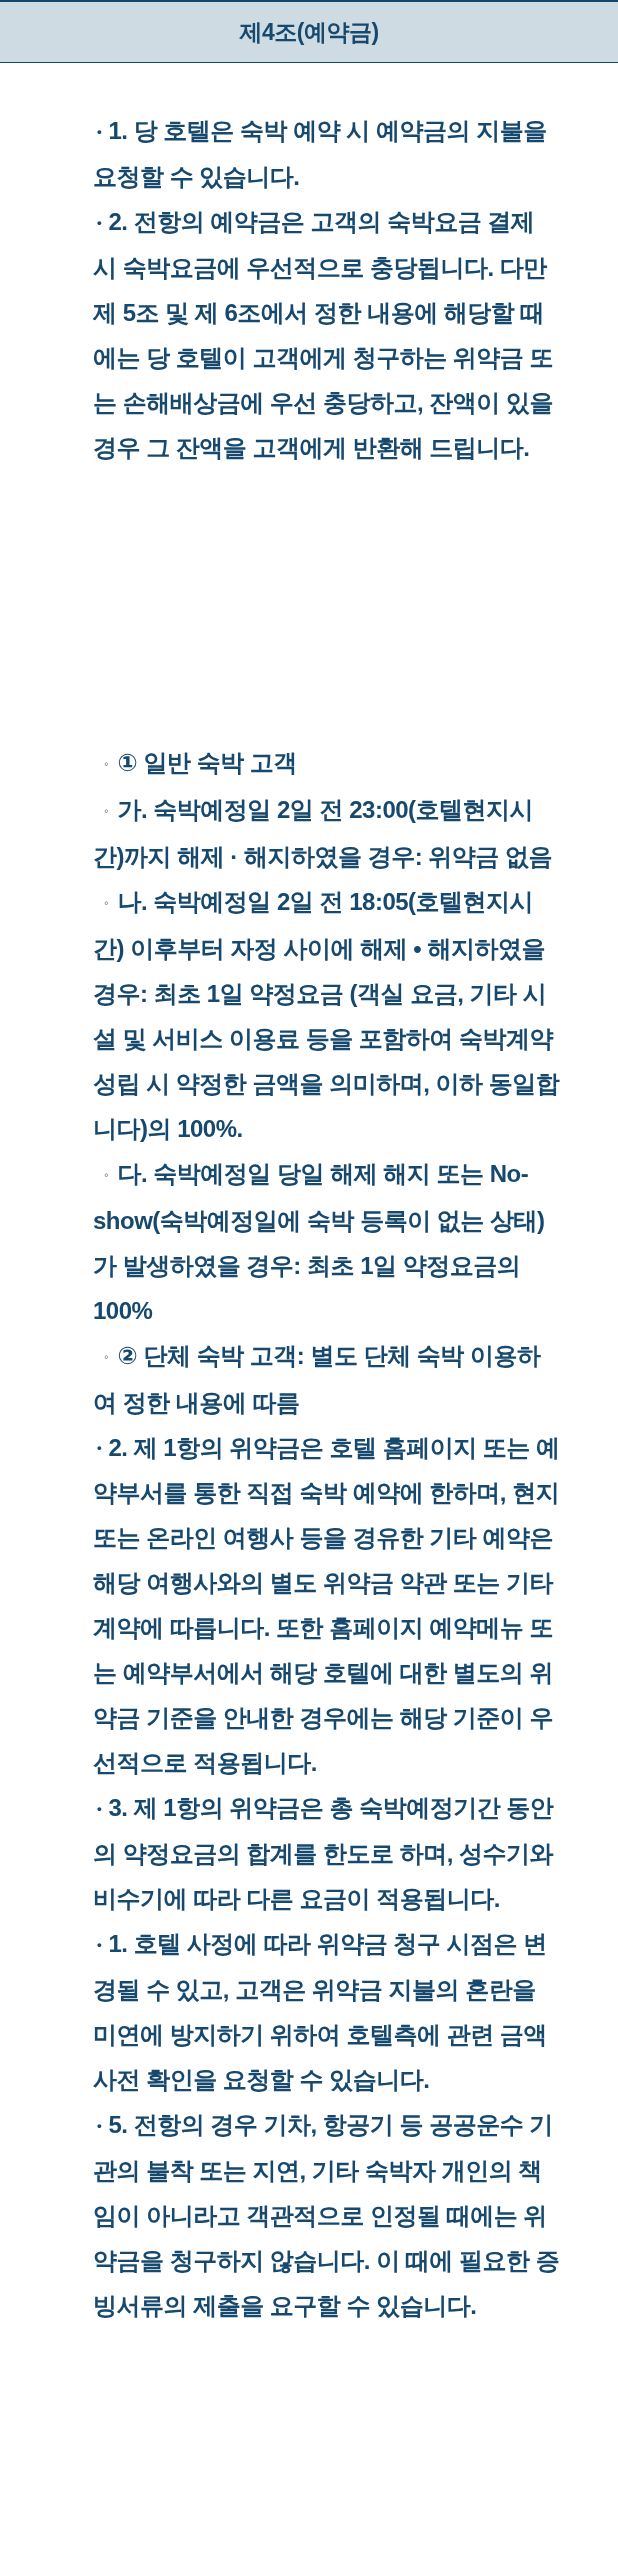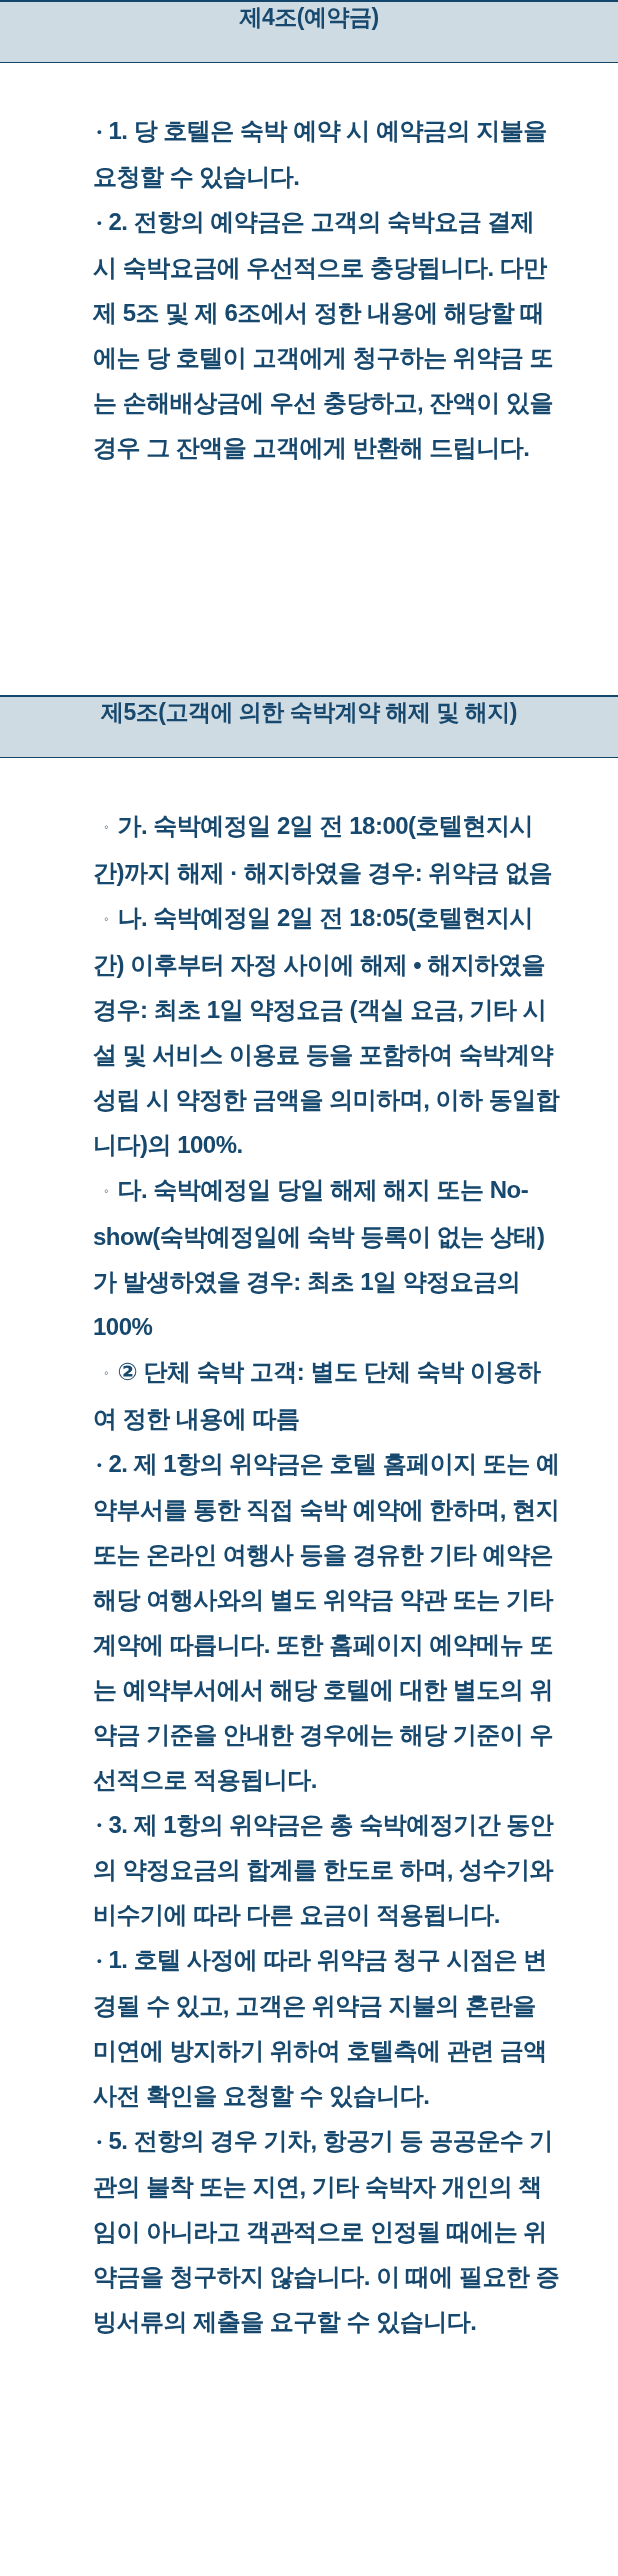--- a/index.html
+++ b/index.html
@@ -17,20 +17,21 @@
     overflow: hidden;
   }
   .article-header {
     box-sizing: border-box;
     width: 618px;
     height: 63px;
     background: var(--header-fill, #cfdbe3);
     border-top: 2.1px solid var(--header-border, #14466c);
     border-bottom: 1.5px solid var(--header-border, #14466c);
     display: flex;
+    align-items: center;
     justify-content: center;
   }
   .article-title {
     margin: 0;
     font-size: 23px;
     font-weight: 700;
     letter-spacing: -0.5px;
     color: var(--text-color, #17486e);
     white-space: nowrap;
   }
@@ -76,25 +77,23 @@
     <header class="article-header">
       <h2 class="article-title">제4조(예약금)</h2>
     </header>
     <div class="article-body b0">
           <p class="item lv1"><span class="marker">•</span><span>1. 당 호텔은 숙박 예약 시 예약금의 지불을 요청할 수 있습니다.</span></p>
           <p class="item lv1"><span class="marker">•</span><span>2. 전항의 예약금은 고객의 숙박요금 결제 시 숙박요금에 우선적으로 충당됩니다. 다만 제 5조 및 제 6조에서 정한 내용에 해당할 때에는 당 호텔이 고객에게 청구하는 위약금 또는 손해배상금에 우선 충당하고, 잔액이 있을 경우 그 잔액을 고객에게 반환해 드립니다.</span></p>
         </div>
   </section>
 
   <section class="article">
-    <header class="article-header">
-      <h2 class="article-title">제5조(고객에 의한 숙박계약 해제 및 해지)</h2>
-    </header>
     <div class="article-body b1">
-          <p class="item lv2"><span class="marker">◦</span><span>가. 숙박예정일 2일 전 18:00(호텔현지시간)까지 해제 · 해지하였을 경우: 위약금 없음</span></p>
+          <p class="item lv2"><span class="marker">◦</span><span>① 일반 숙박 고객</span></p>
+          <p class="item lv2"><span class="marker">◦</span><span>가. 숙박예정일 2일 전 23:00(호텔현지시간)까지 해제 · 해지하였을 경우: 위약금 없음</span></p>
           <p class="item lv2"><span class="marker">◦</span><span>나. 숙박예정일 2일 전 18:05(호텔현지시간) 이후부터 자정 사이에 해제 • 해지하였을 경우: 최초 1일 약정요금 (객실 요금, 기타 시설 및 서비스 이용료 등을 포함하여 숙박계약 성립 시 약정한 금액을 의미하며, 이하 동일합니다)의 100%.</span></p>
           <p class="item lv2"><span class="marker">◦</span><span>다. 숙박예정일 당일 해제 해지 또는 No-show(숙박예정일에 숙박 등록이 없는 상태)가 발생하였을 경우: 최초 1일 약정요금의 100%</span></p>
           <p class="item lv2"><span class="marker">◦</span><span>② 단체 숙박 고객: 별도 단체 숙박 이용하여 정한 내용에 따름</span></p>
           <p class="item lv1"><span class="marker">•</span><span>2. 제 1항의 위약금은 호텔 홈페이지 또는 예약부서를 통한 직접 숙박 예약에 한하며, 현지 또는 온라인 여행사 등을 경유한 기타 예약은 해당 여행사와의 별도 위약금 약관 또는 기타 계약에 따릅니다. 또한 홈페이지 예약메뉴 또는 예약부서에서 해당 호텔에 대한 별도의 위약금 기준을 안내한 경우에는 해당 기준이 우선적으로 적용됩니다.</span></p>
           <p class="item lv1"><span class="marker">•</span><span>3. 제 1항의 위약금은 총 숙박예정기간 동안의 약정요금의 합계를 한도로 하며, 성수기와 비수기에 따라 다른 요금이 적용됩니다.</span></p>
           <p class="item lv1"><span class="marker">•</span><span>1. 호텔 사정에 따라 위약금 청구 시점은 변경될 수 있고, 고객은 위약금 지불의 혼란을 미연에 방지하기 위하여 호텔측에 관련 금액 사전 확인을 요청할 수 있습니다.</span></p>
           <p class="item lv1"><span class="marker">•</span><span>5. 전항의 경우 기차, 항공기 등 공공운수 기관의 불착 또는 지연, 기타 숙박자 개인의 책임이 아니라고 객관적으로 인정될 때에는 위약금을 청구하지 않습니다. 이 때에 필요한 증빙서류의 제출을 요구할 수 있습니다.</span></p>
         </div>
   </section>
 

